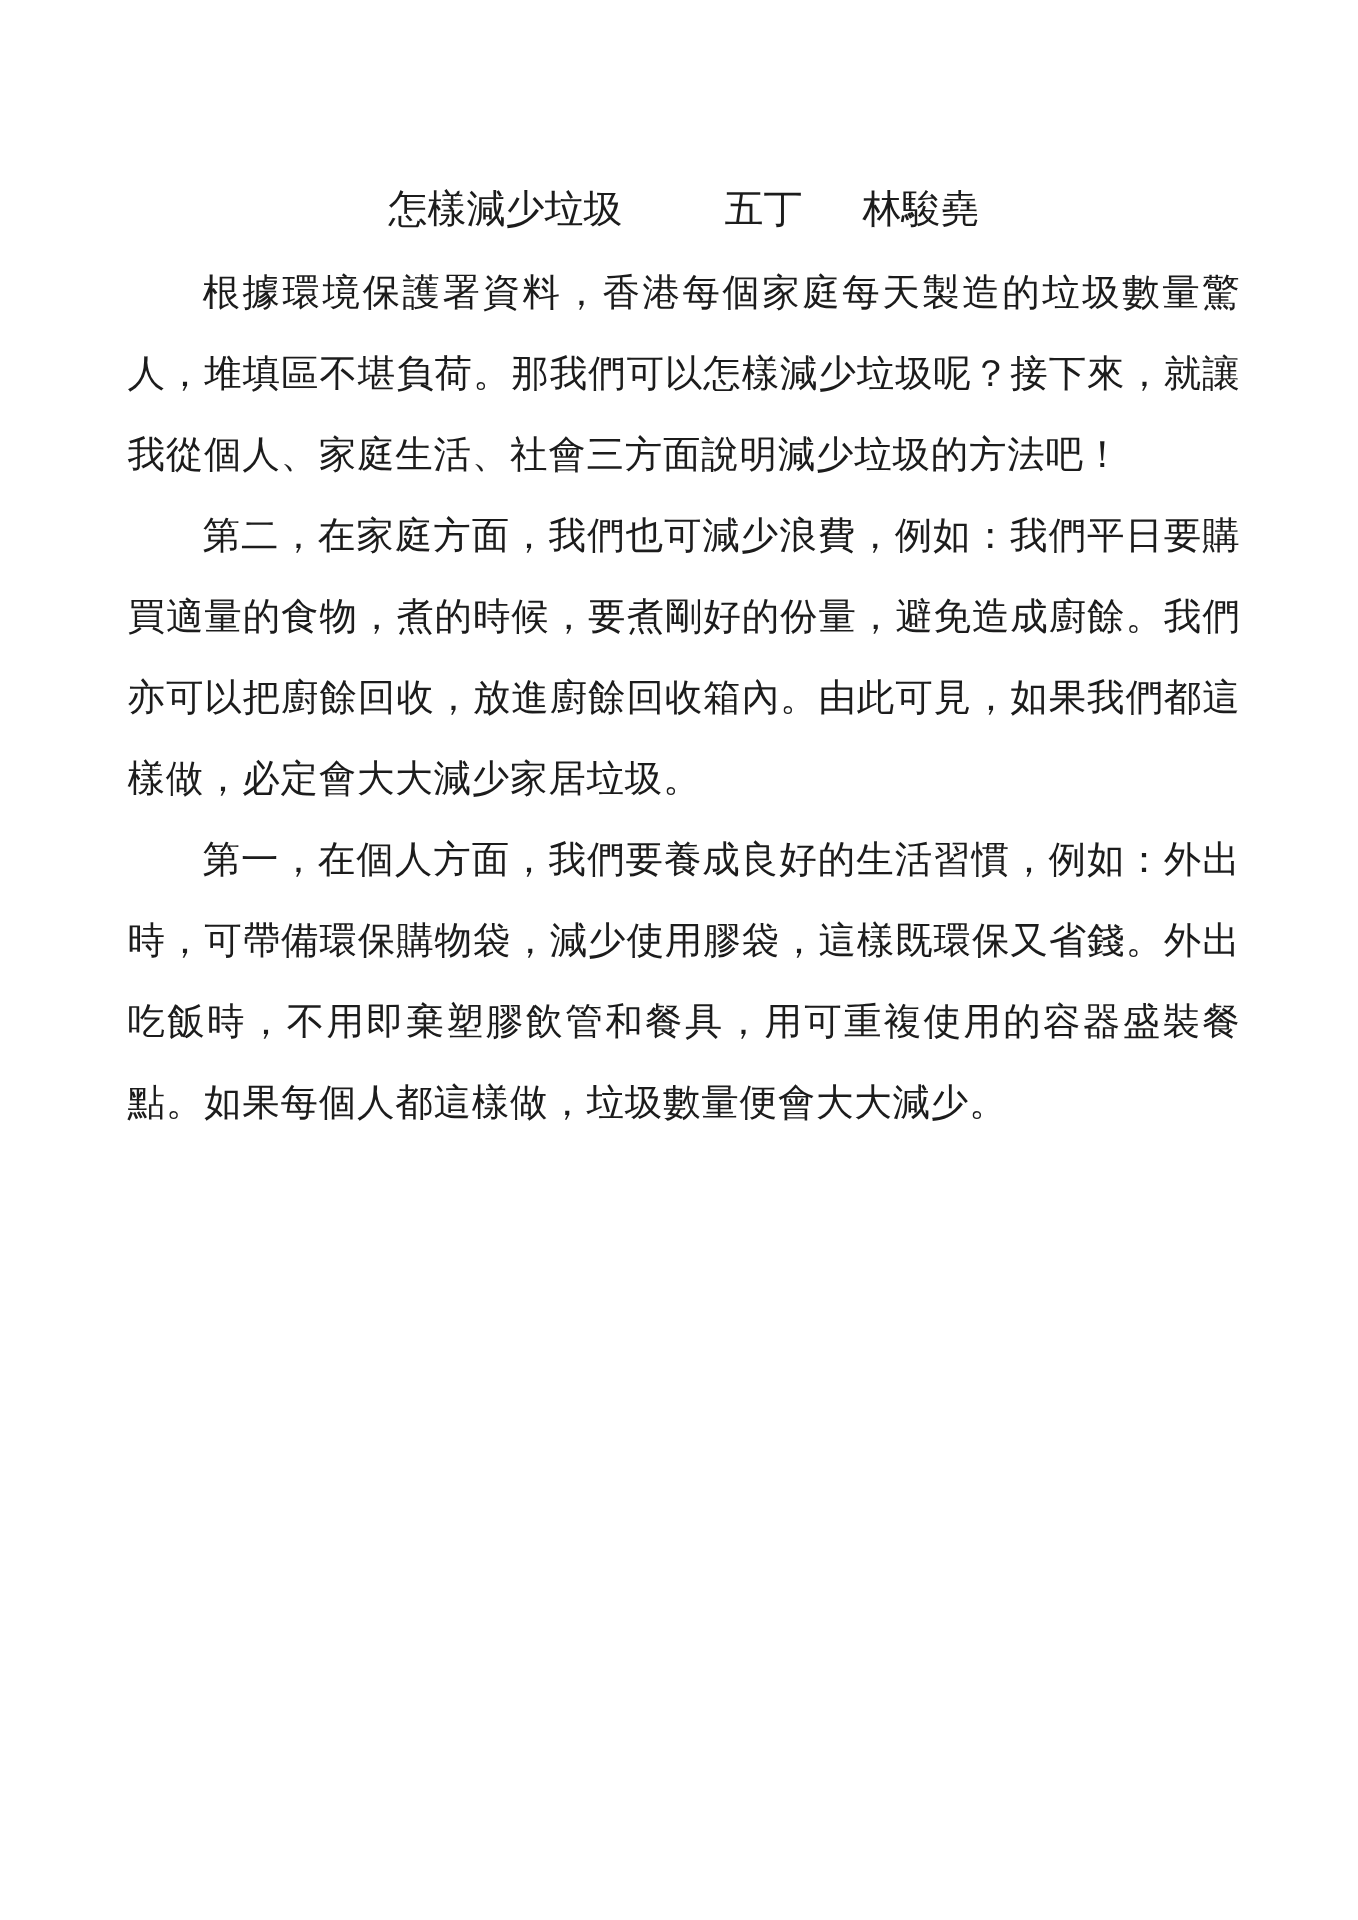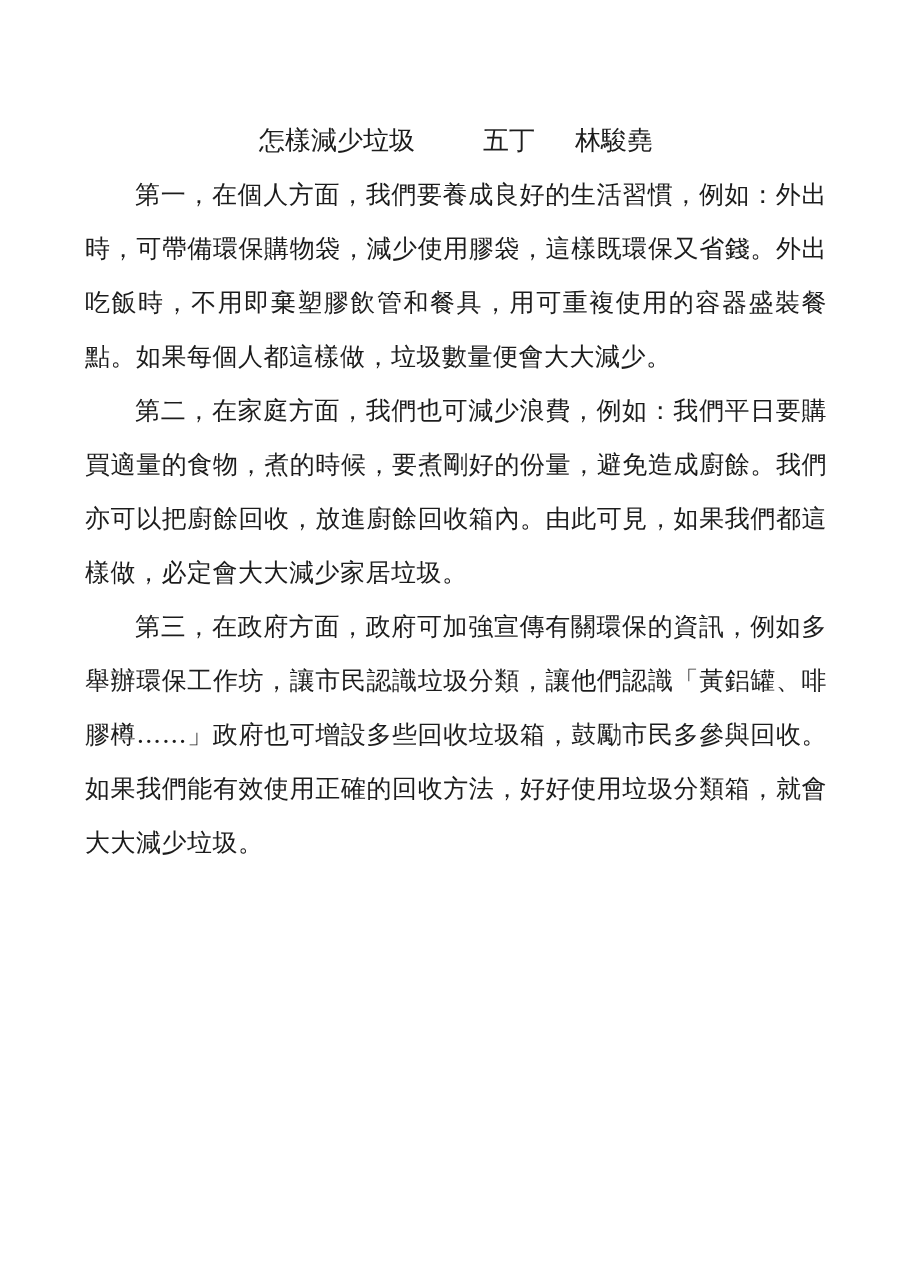--- a/index.html
+++ b/index.html
@@ -42,17 +42,17 @@
 </style>
 </head>
 <body>
 
 <div class="page">
   <div class="essay-title">
     <span class="t-head">怎樣減少垃圾</span><span class="t-class">五丁</span><span class="t-author">林駿堯</span>
   </div>
 
   <div class="essay-body">
+    <p>根據環境保護署資料，香港每個家庭每天製造的垃圾數量驚人，堆填區不堪負荷。那我們可以怎樣減少垃圾呢？接下來，就讓我從個人、家庭生活、社會三方面說明減少垃圾的方法吧！</p>
+    <p>第二，在家庭方面，我們也可減少浪費，例如：我們平日要購買適量的食物，煮的時候，要煮剛好的份量，避免造成廚餘。我們亦可以把廚餘回收，放進廚餘回收箱內。由此可見，如果我們都這樣做，必定會大大減少家居垃圾。</p>
     <p>第一，在個人方面，我們要養成良好的生活習慣，例如：外出時，可帶備環保購物袋，減少使用膠袋，這樣既環保又省錢。外出吃飯時，不用即棄塑膠飲管和餐具，用可重複使用的容器盛裝餐點。如果每個人都這樣做，垃圾數量便會大大減少。</p>
-    <p>第二，在家庭方面，我們也可減少浪費，例如：我們平日要購買適量的食物，煮的時候，要煮剛好的份量，避免造成廚餘。我們亦可以把廚餘回收，放進廚餘回收箱內。由此可見，如果我們都這樣做，必定會大大減少家居垃圾。</p>
-    <p>第三，在政府方面，政府可加強宣傳有關環保的資訊，例如多舉辦環保工作坊，讓市民認識垃圾分類，讓他們認識「黃鋁罐、啡膠樽……」政府也可增設多些回收垃圾箱，鼓勵市民多參與回收。如果我們能有效使用正確的回收方法，好好使用垃圾分類箱，就會大大減少垃圾。</p>
   </div>
 </div>
 
 </body></html>

